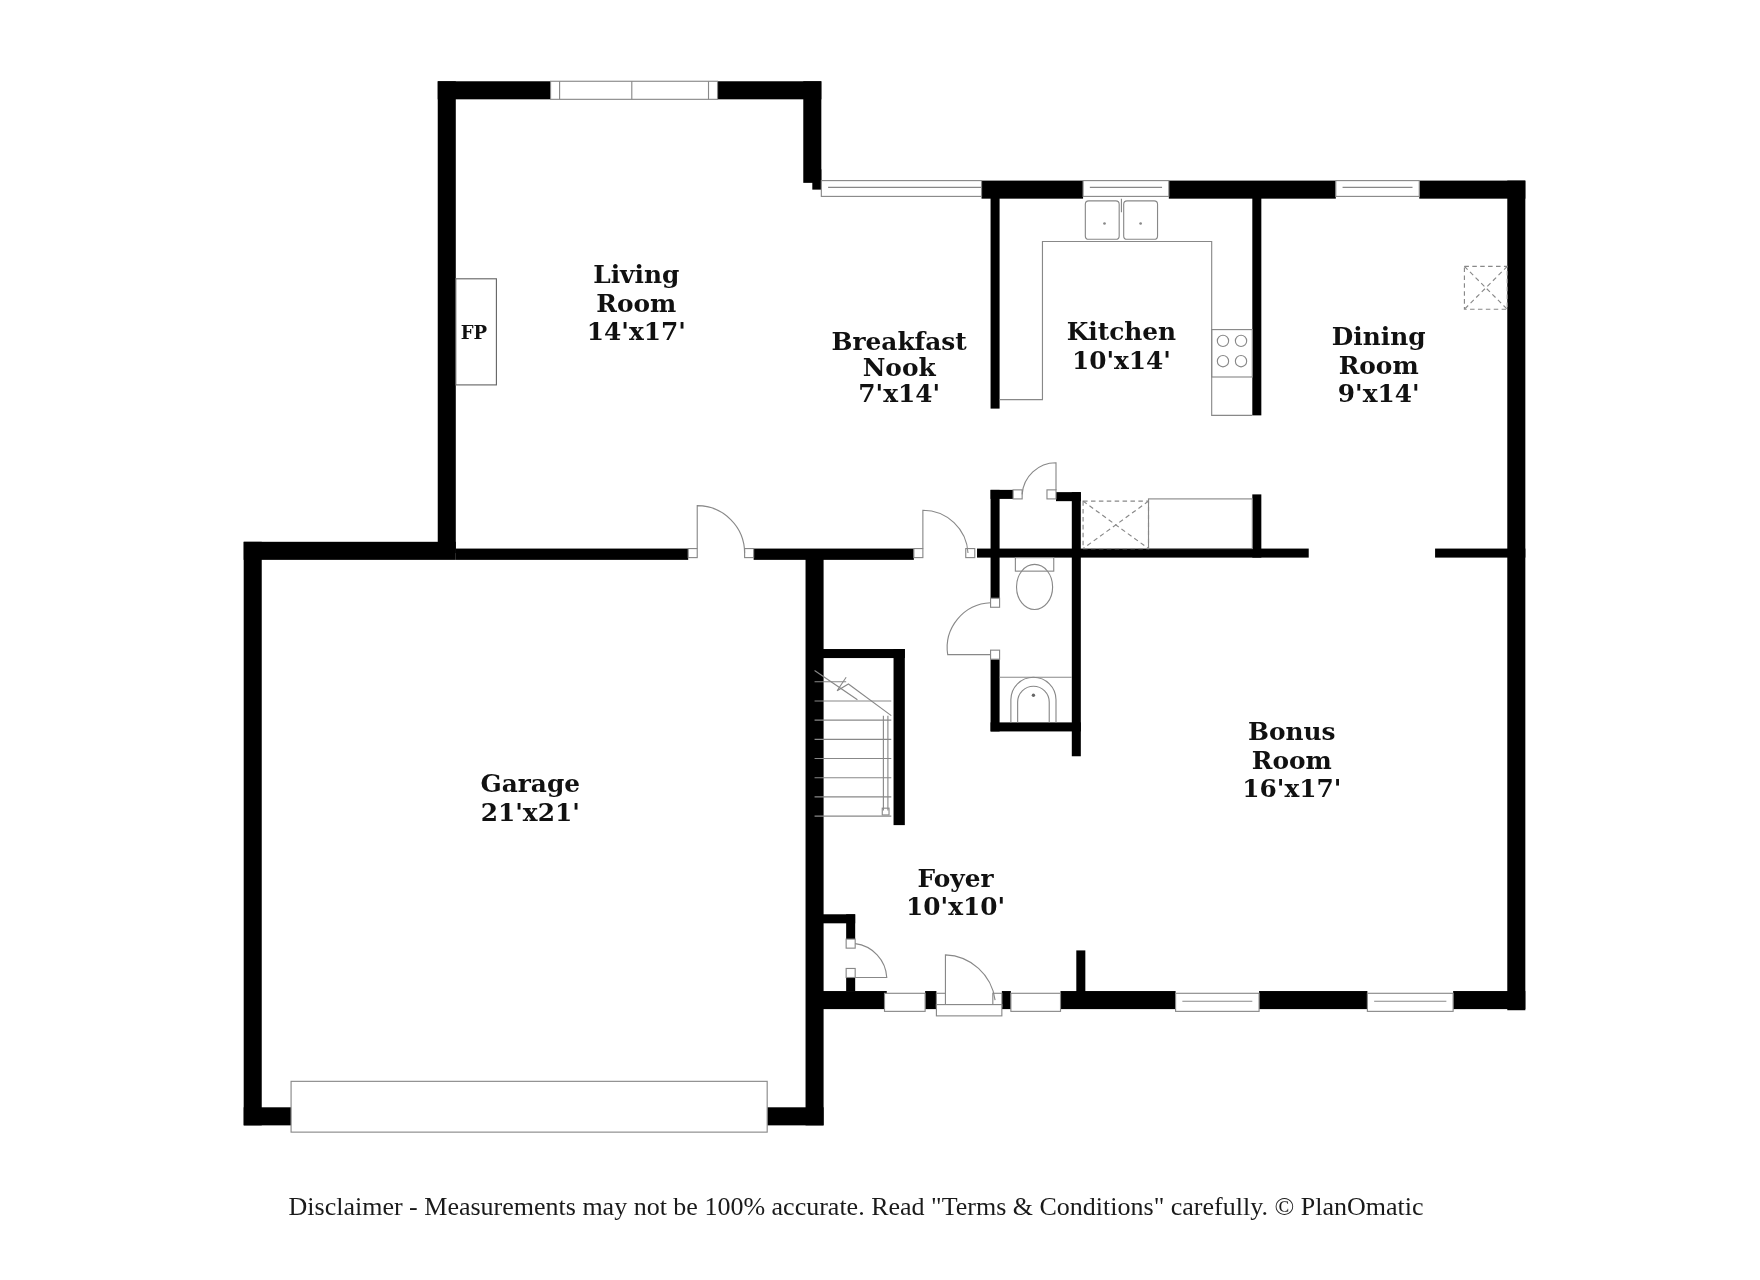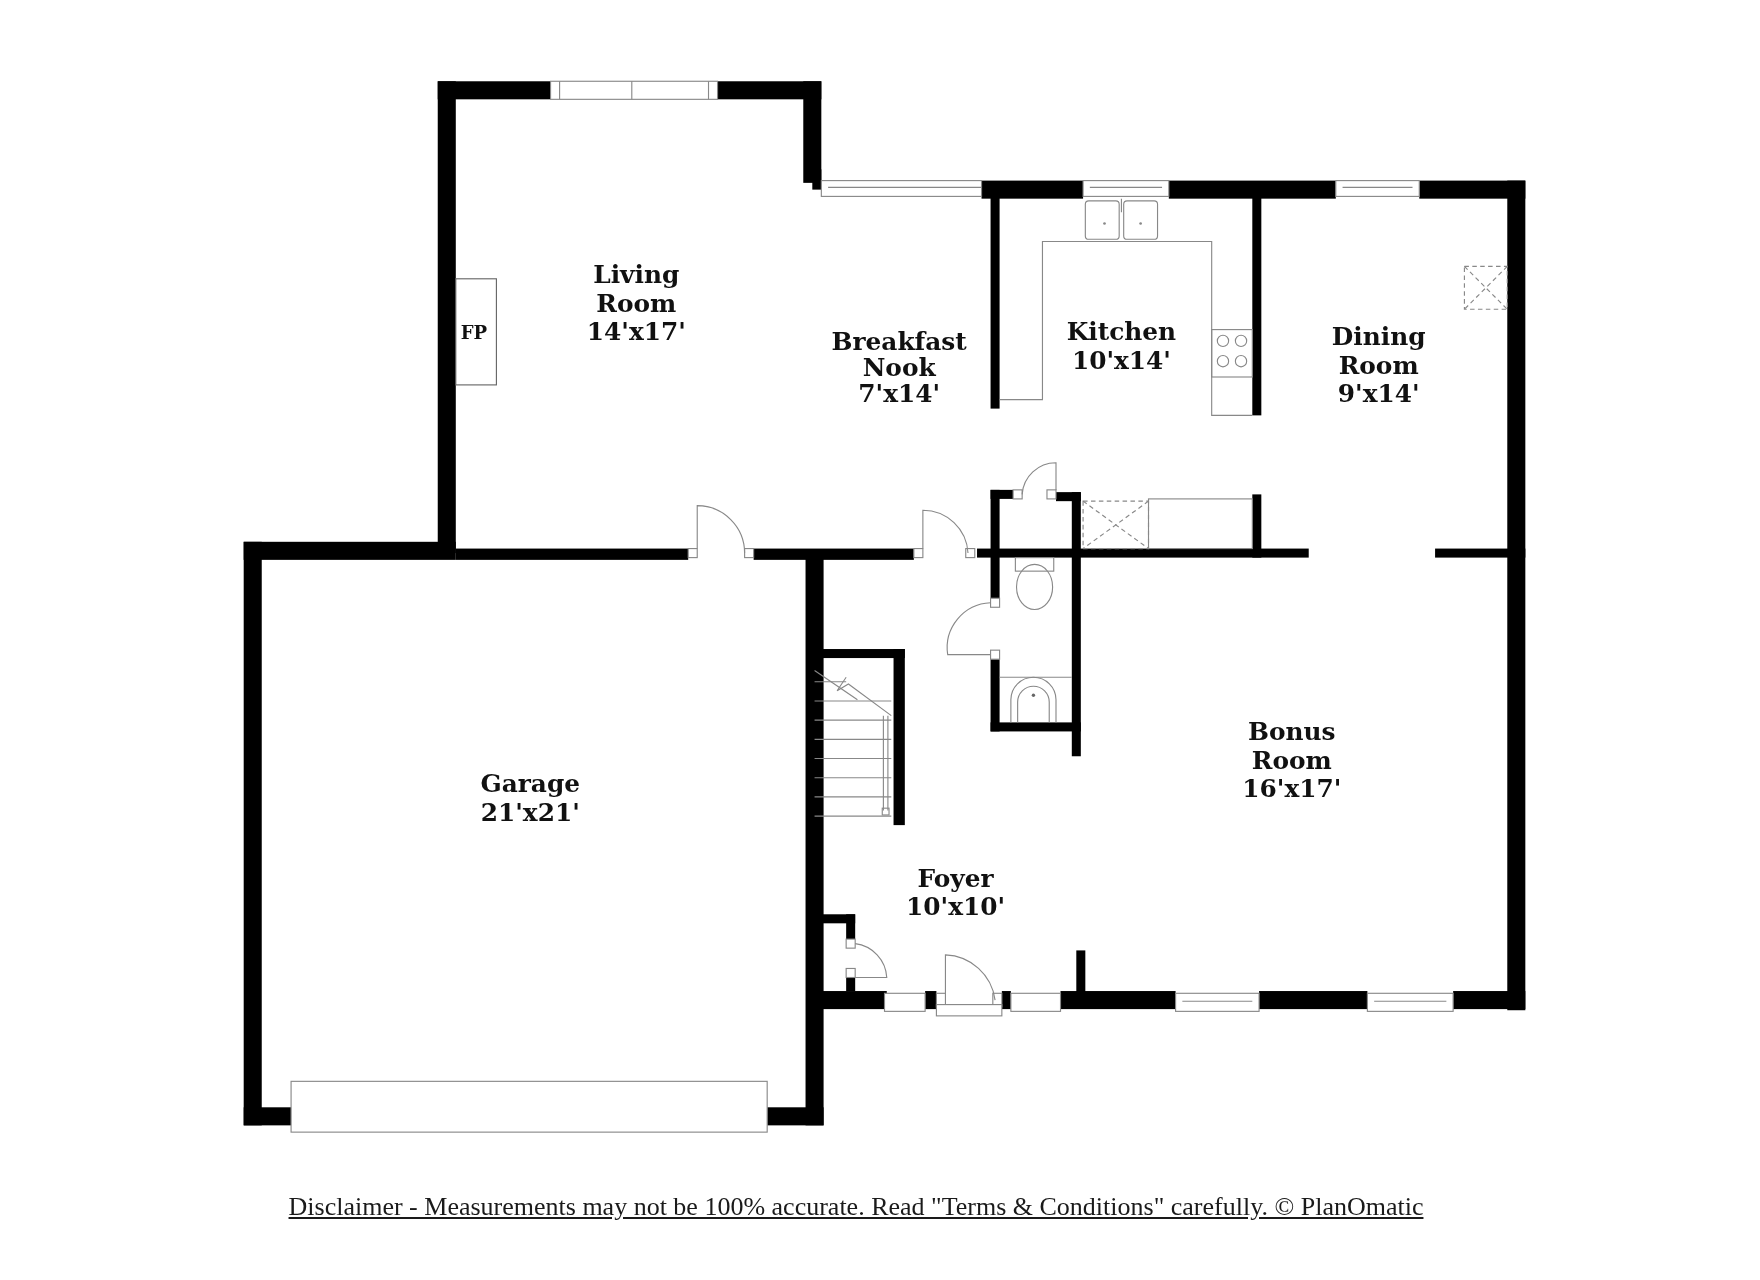--- a/index.html
+++ b/index.html
@@ -8,21 +8,21 @@
   .wall { fill:#000000; }
   .thin { fill:none; stroke:#888888; stroke-width:1; }
   .thin-dark { fill:none; stroke:#666666; stroke-width:1; }
   .dash { fill:none; stroke:#888888; stroke-width:1; stroke-dasharray:4 3; }
   .win { fill:#ffffff; stroke:#888888; stroke-width:1; }
   .jamb { fill:#ffffff; stroke:#888888; stroke-width:1; }
   .label { font-family:"DejaVu Serif", "Liberation Serif", serif; font-weight:bold; font-size:22px; fill:#111111; text-anchor:middle; }
   .fp { font-family:"DejaVu Serif", "Liberation Serif", serif; font-weight:bold; font-size:16px; fill:#111111; text-anchor:middle; }
   .disclaimer {
     position:absolute; left:0; width:1712px; top:1192px; text-align:center;
-    font-family:"Liberation Serif", "DejaVu Serif", serif; font-size:26px; color:#1a1a1a;text-decoration:underline;
+    font-family:"Liberation Serif", "DejaVu Serif", serif; font-size:26px; color:#1a1a1a;
   }
 </style>
 </head>
 <body>
 
 <svg id="plan" viewBox="0 0 1560 1134" preserveAspectRatio="none" xmlns="http://www.w3.org/2000/svg">
 
   <g>
 
     <rect class="wall" x="388" y="72" width="16" height="418"></rect>

